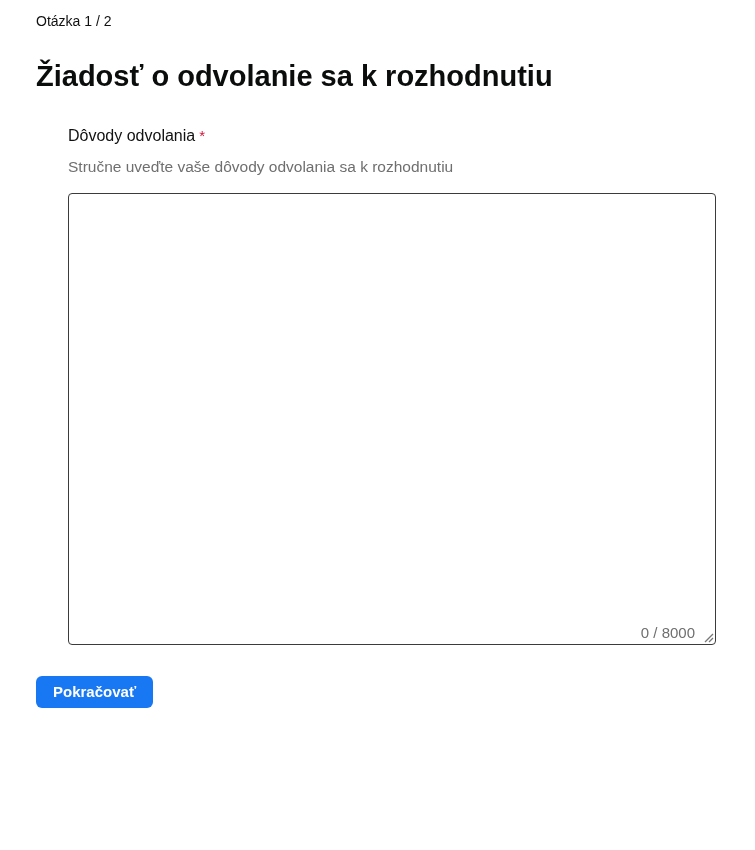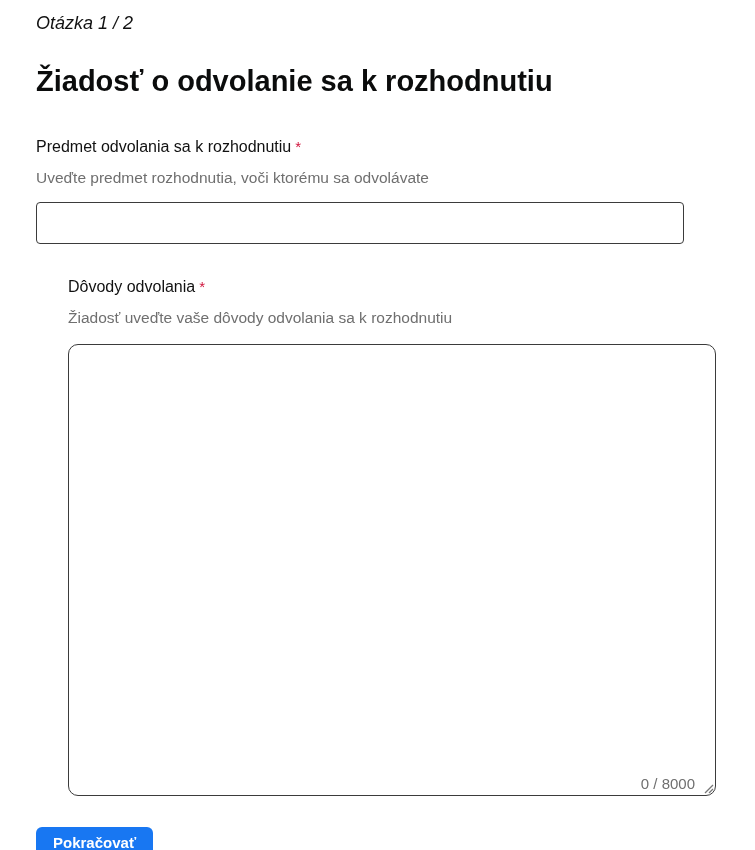--- a/index.html
+++ b/index.html
@@ -15,24 +15,23 @@
     width:755px;height:850px;
     background:#ffffff;
     font-family:"Liberation Sans","DejaVu Sans",sans-serif;
     color:var(--text-dark);
   }
   .page{
     padding:13px 36px 0 36px;
     width:755px;
   }
   .progress{
-    font-size:18px;
+    font-size:14px;
     line-height:1.2;
     color:var(--text-dark);
-    font-style:italic;
   }
   h1.title{
     margin:30px 0 15px 0;
     font-size:29px;
     font-weight:700;
     line-height:1.15;
     color:#0b0c0c;
     letter-spacing:0;
   }
   .form-group{margin:0;}
@@ -67,21 +66,21 @@
     color:var(--text-dark);
     background:#ffffff;
     outline:none;
   }
   .textarea-wrap{
     position:relative;
     margin-top:16px;
     width:648px;
     height:452px;
     border:1.5px solid var(--border-dark);
-    border-radius:10px;
+    border-radius:4px;
     background:#ffffff;
   }
   .textarea-wrap textarea{
     display:block;
     width:100%;
     height:100%;
     border:none;
     resize:none;
     outline:none;
     background:transparent;
@@ -124,33 +123,26 @@
 </style>
 </head>
 <body>
 
 <div class="page">
 
   <div class="progress">Otázka 1 / 2</div>
 
   <h1 class="title">Žiadosť o odvolanie sa k rozhodnutiu</h1>
 
-  <div class="form-group group-subject">
-    <div class="field-label">
-      <span>Predmet odvolania sa k rozhodnutiu</span><span class="required-star">*</span>
-    </div>
-    <div class="field-hint">Uveďte predmet rozhodnutia, voči ktorému sa odvolávate</div>
-    <input class="text-input" type="text" value="" style="">
-  </div>
 
   <div class="form-group group-reasons">
     <div class="field-label">
       <span>Dôvody odvolania</span><span class="required-star">*</span>
     </div>
-    <div class="field-hint">Žiadosť uveďte vaše dôvody odvolania sa k rozhodnutiu</div>
+    <div class="field-hint">Stručne uveďte vaše dôvody odvolania sa k rozhodnutiu</div>
 
     <div class="textarea-wrap">
       <textarea value="" style=""></textarea>
       <div class="char-counter">0 / 8000</div>
       <svg class="resize-handle" viewBox="0 0 12 12" width="12" height="12">
         <line x1="3" y1="11" x2="11" y2="3" stroke="#777777" stroke-width="1.3"></line>
         <line x1="7" y1="11" x2="11" y2="7" stroke="#777777" stroke-width="1.3"></line>
       </svg>
     </div>
   </div>

